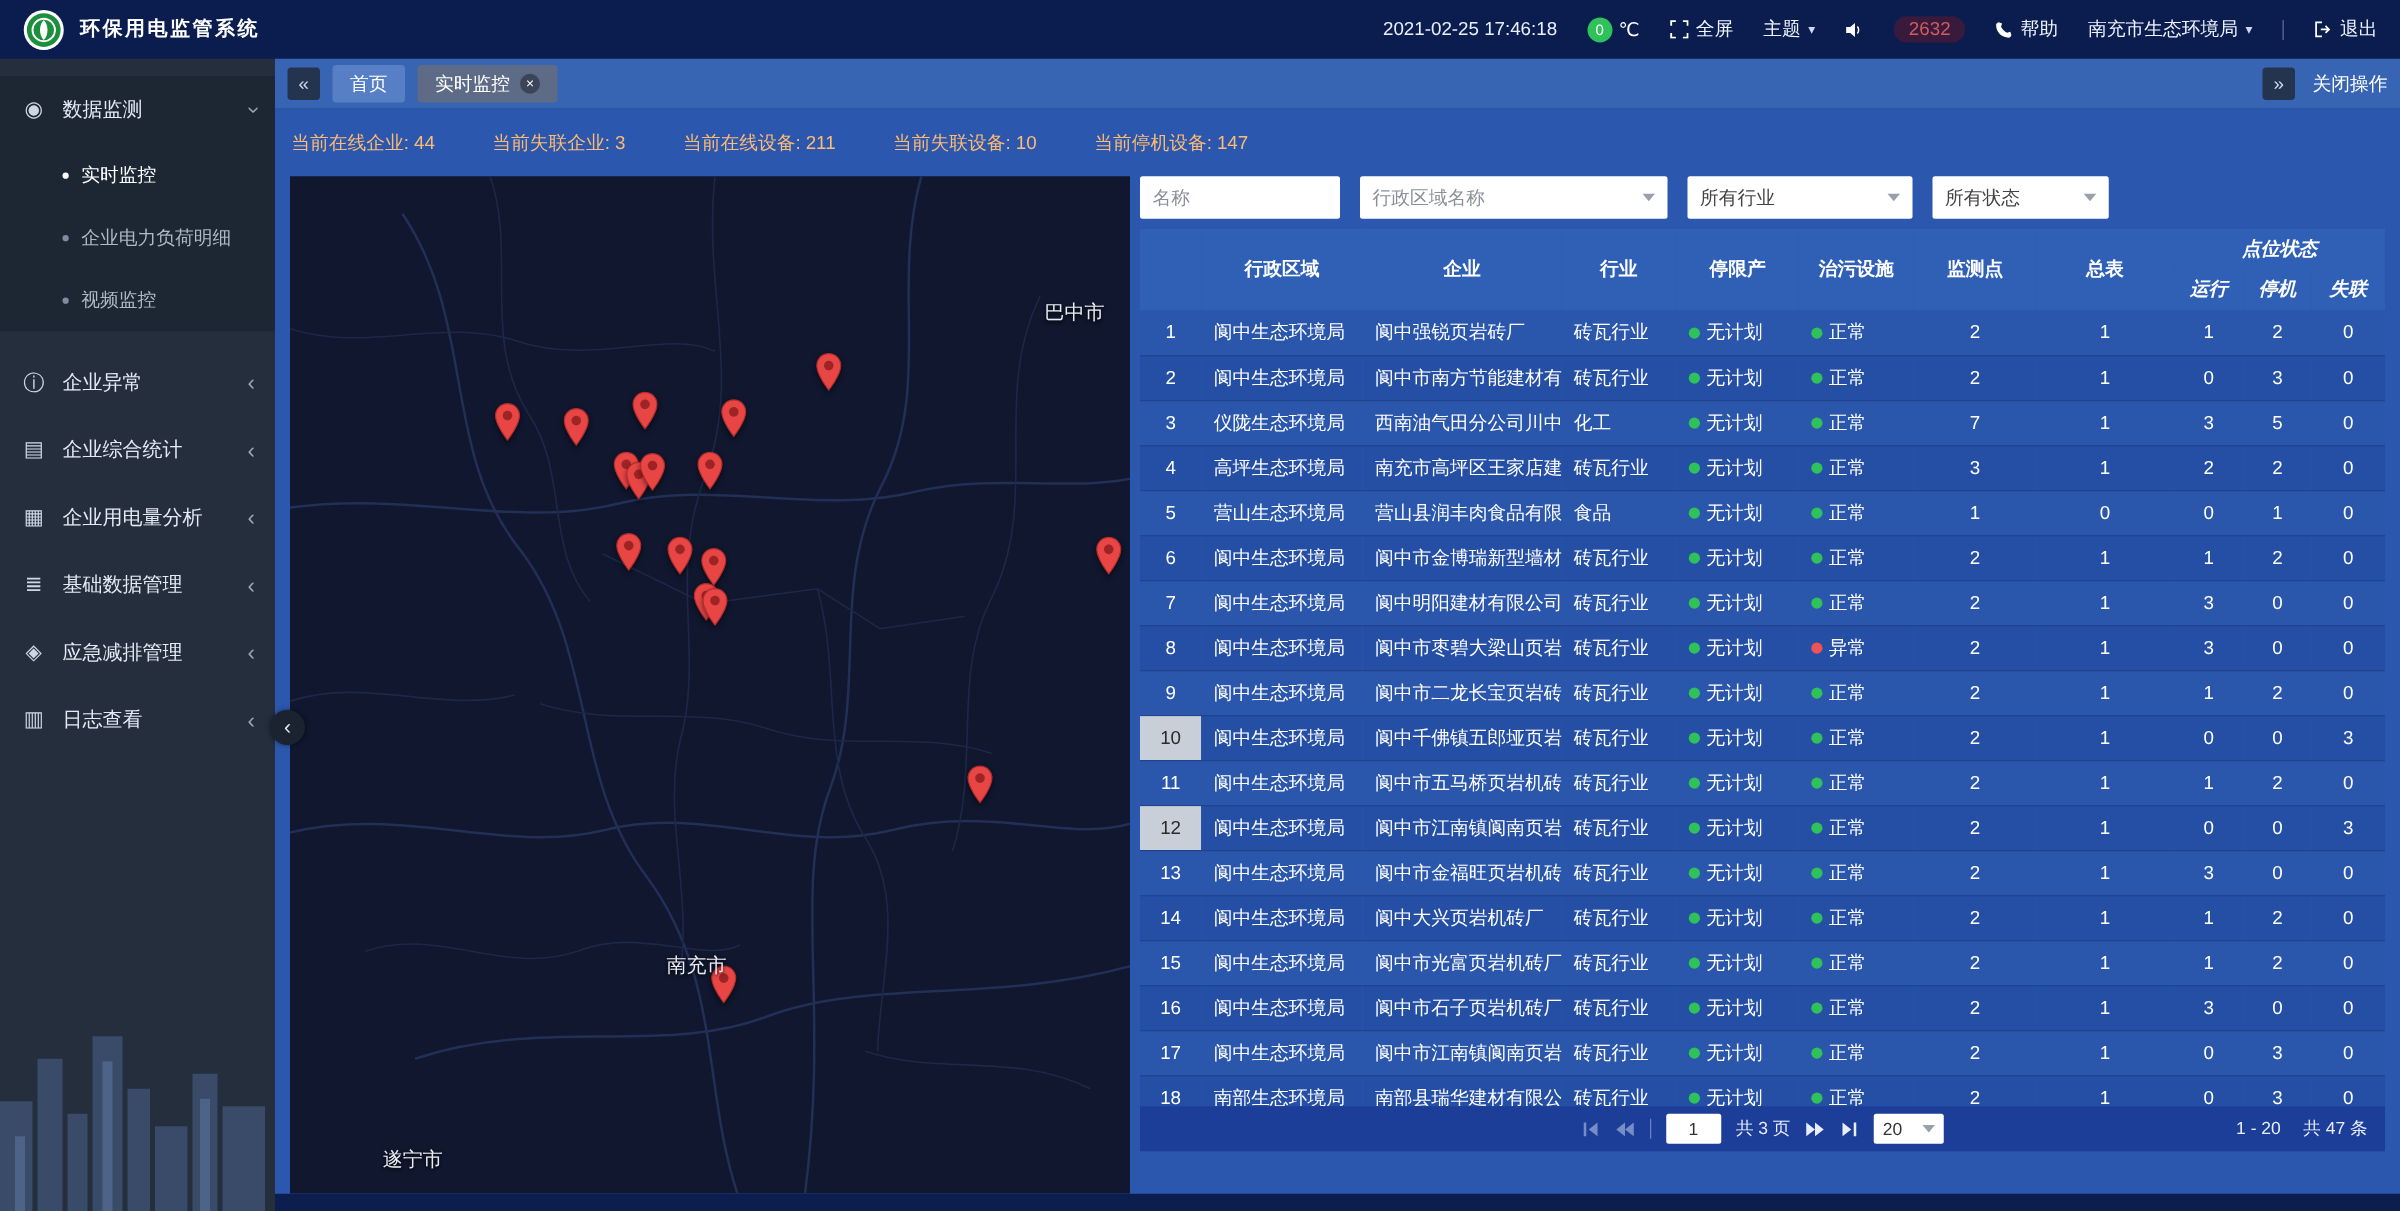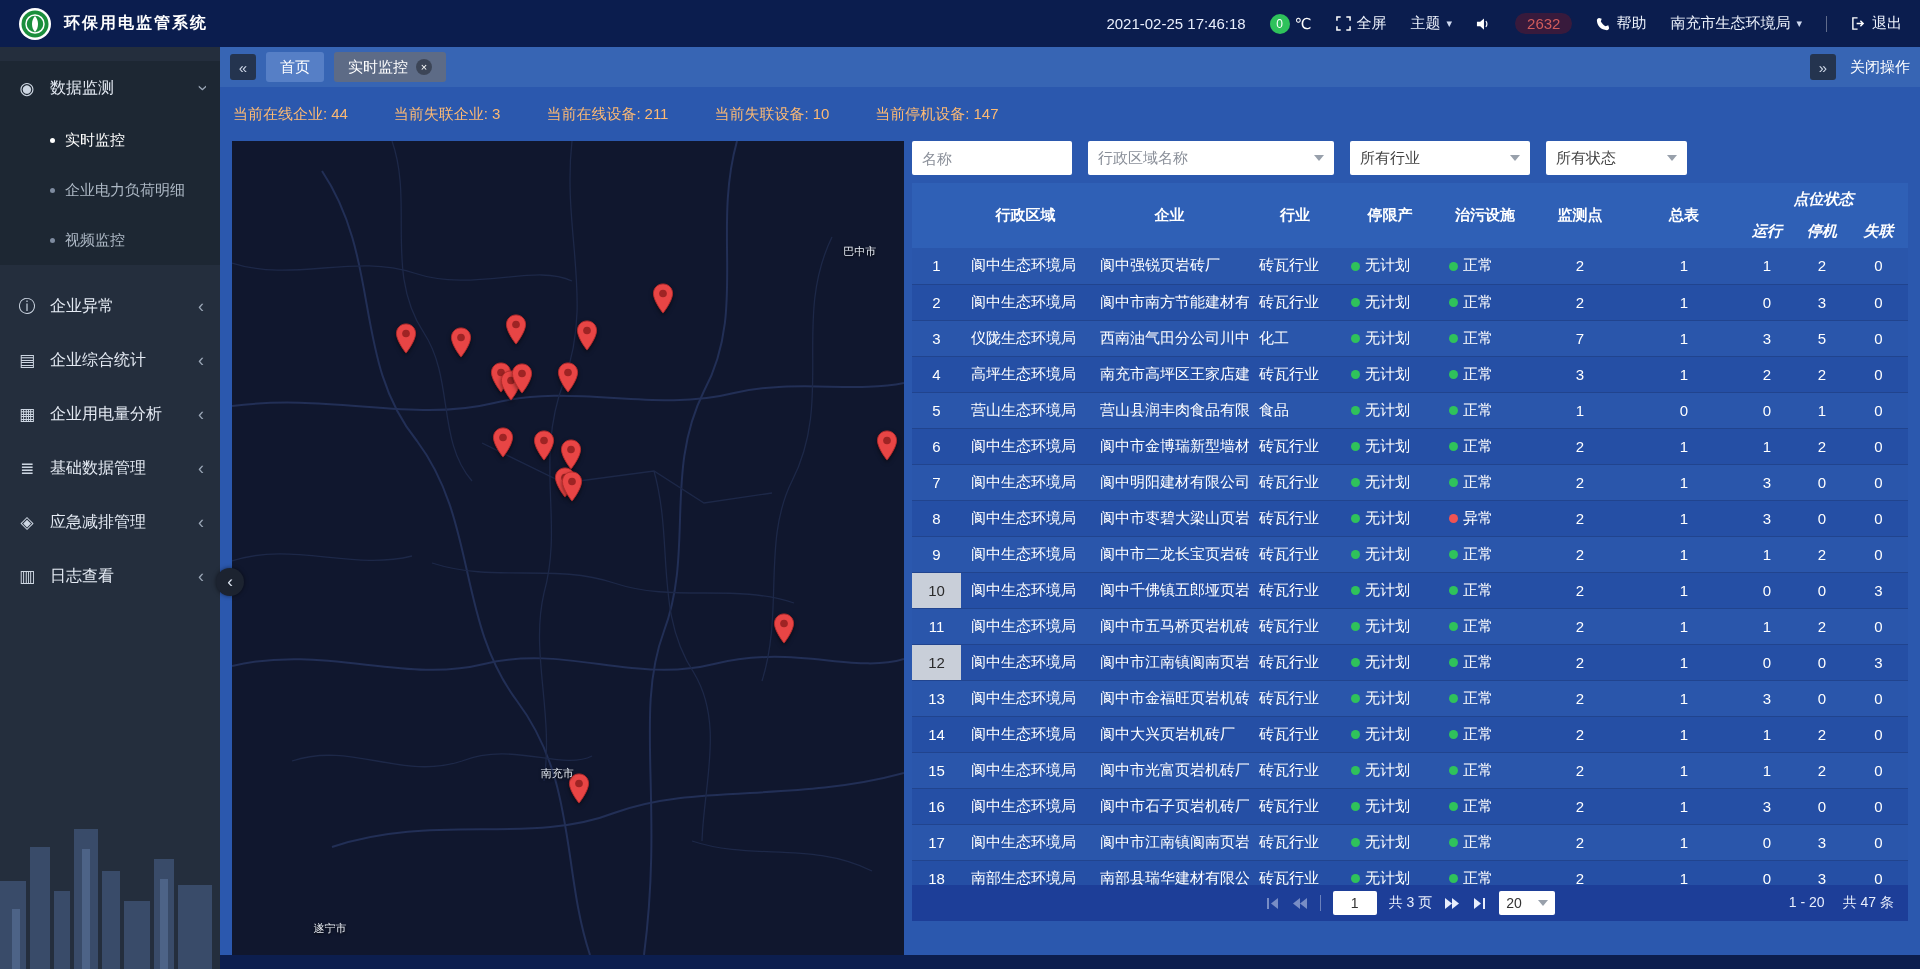--- a/index.html
+++ b/index.html
@@ -73,21 +73,21 @@
   .content-row { display:flex; padding:0 12px; gap:8px; height:814px; }
 
   
   .map-panel { width:672px; height:814px; flex:0 0 672px; background:#10172e;
     position:relative; overflow:hidden; cursor:grab; }
   .map-roads { position:absolute; inset:0; }
   .pins-layer { position:absolute; inset:0; }
   .pin { position:absolute; transform:translate(-50%,-100%);
     filter:drop-shadow(0 2px 2px rgba(0,0,0,.5)); cursor:pointer; }
   .city-label { position:absolute; transform:translate(-50%,-50%); color:#e8edf5;
-    font-size:11px; text-shadow:0 1px 3px #000; white-space:nowrap; }
+    font-size:16px; text-shadow:0 1px 3px #000; white-space:nowrap; }
 
   
   .right-panel { flex:1; display:flex; flex-direction:column; }
   .filters { height:35px; display:flex; gap:16px; margin-bottom:7px; }
   .f-input { width:160px; height:34px; border:none; border-radius:2px; padding:0 10px;
     font-size:15px; color:#333; font-family:inherit; }
   .f-input::placeholder { color:#8a8f99; }
   .f-select { height:34px; background:#fff; border-radius:2px; display:flex; align-items:center;
     justify-content:space-between; padding:0 10px; font-size:15px; color:#444; cursor:pointer; }
   .f-select.w-region { width:246px; }

